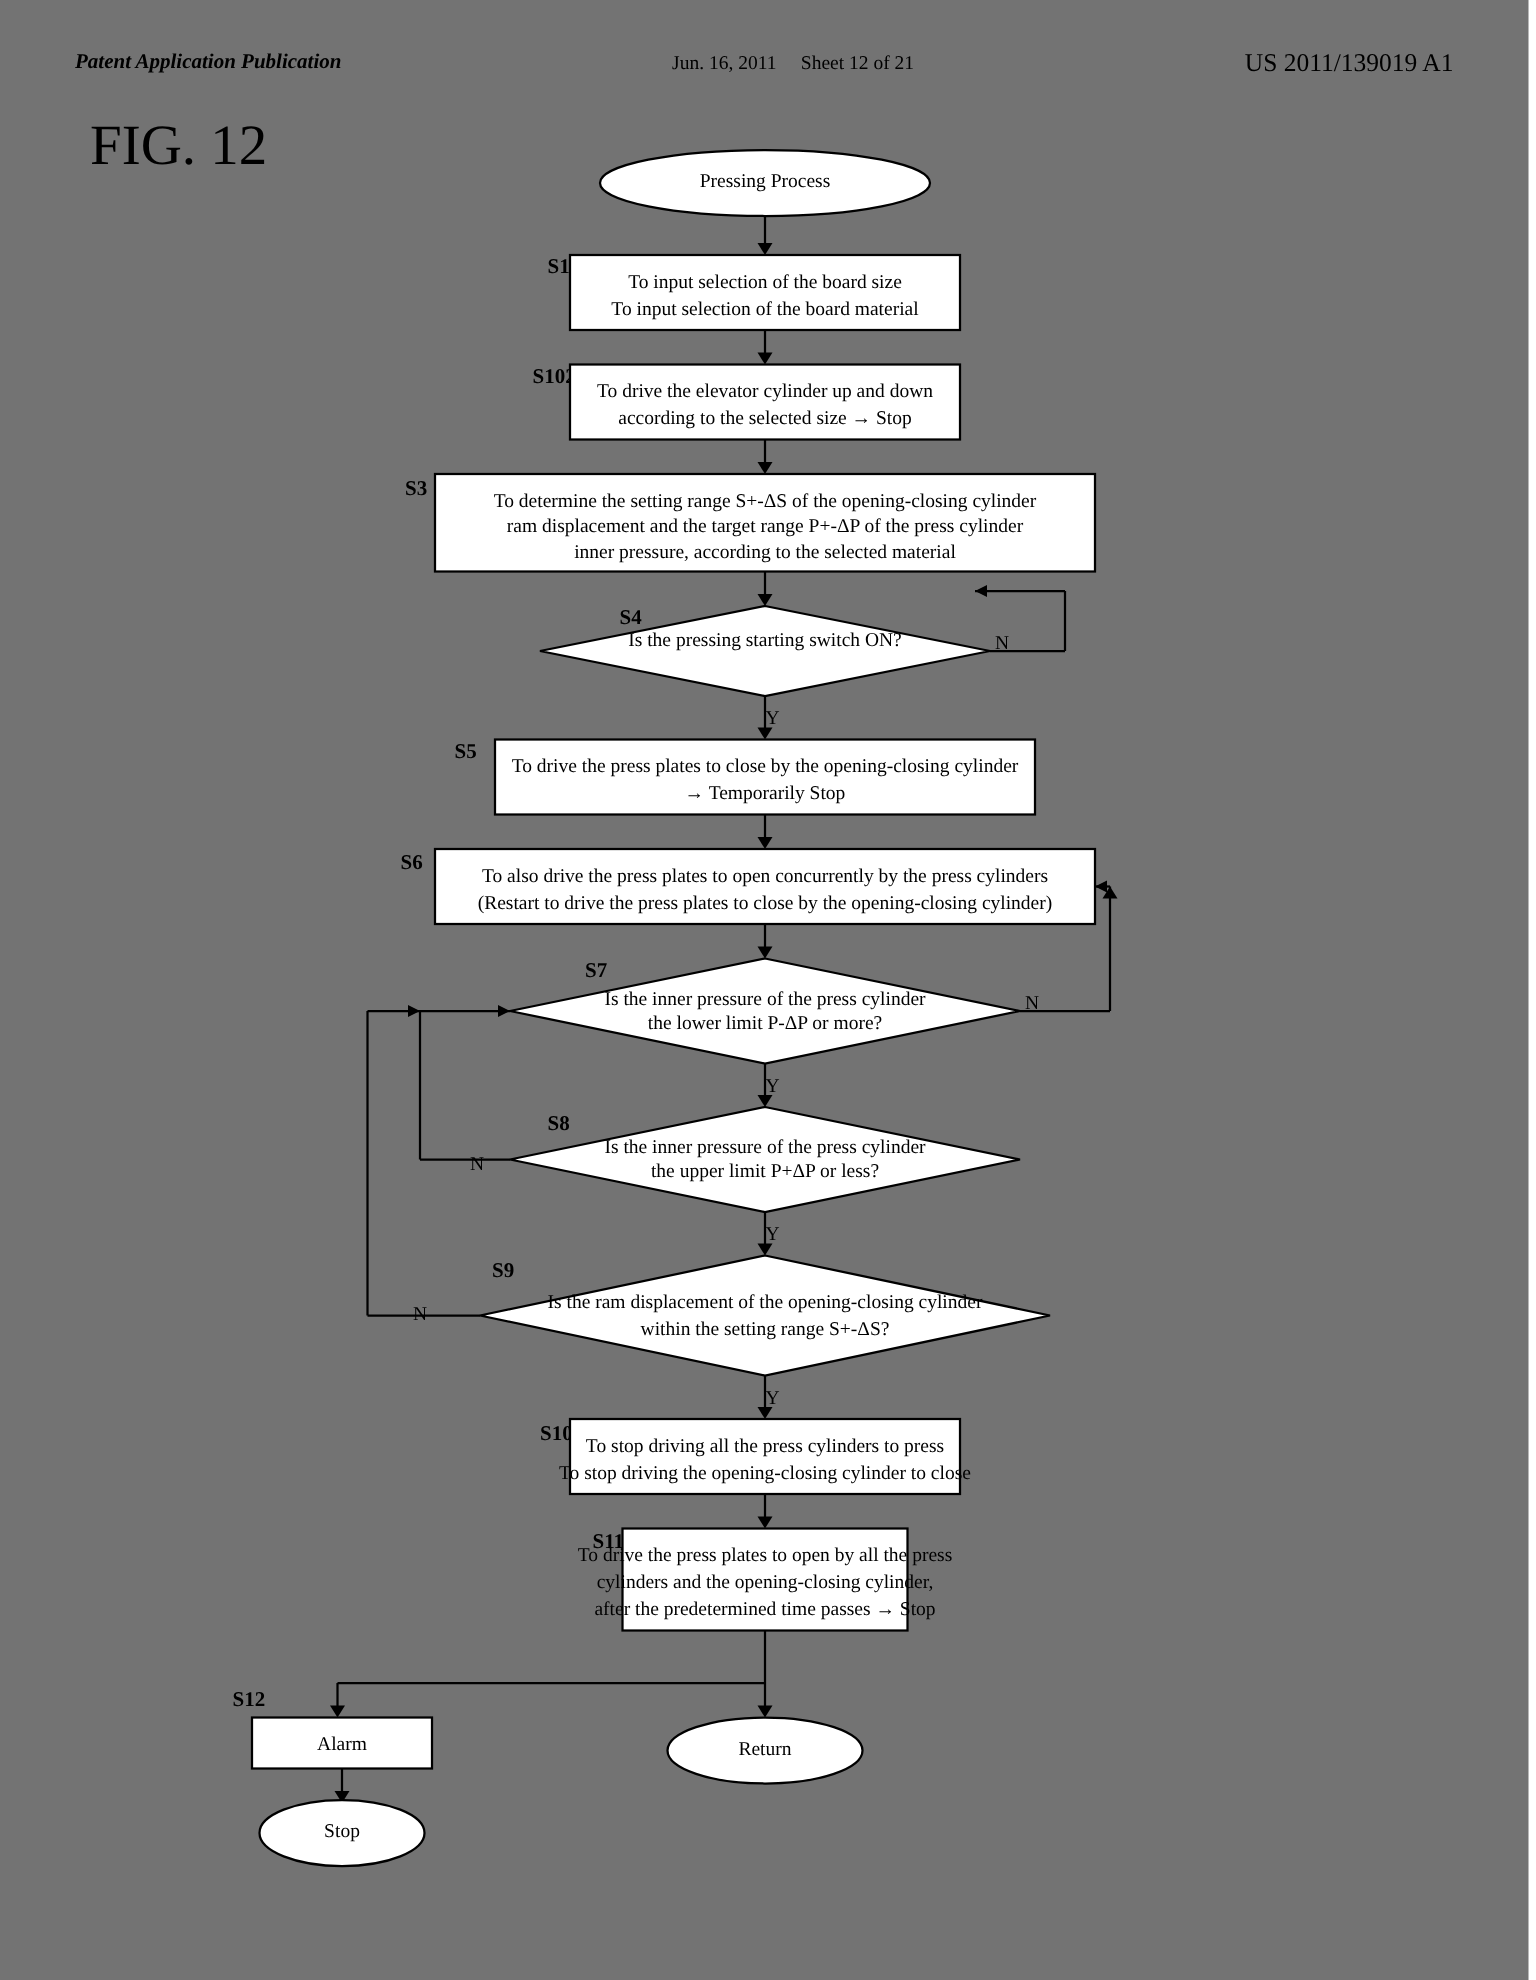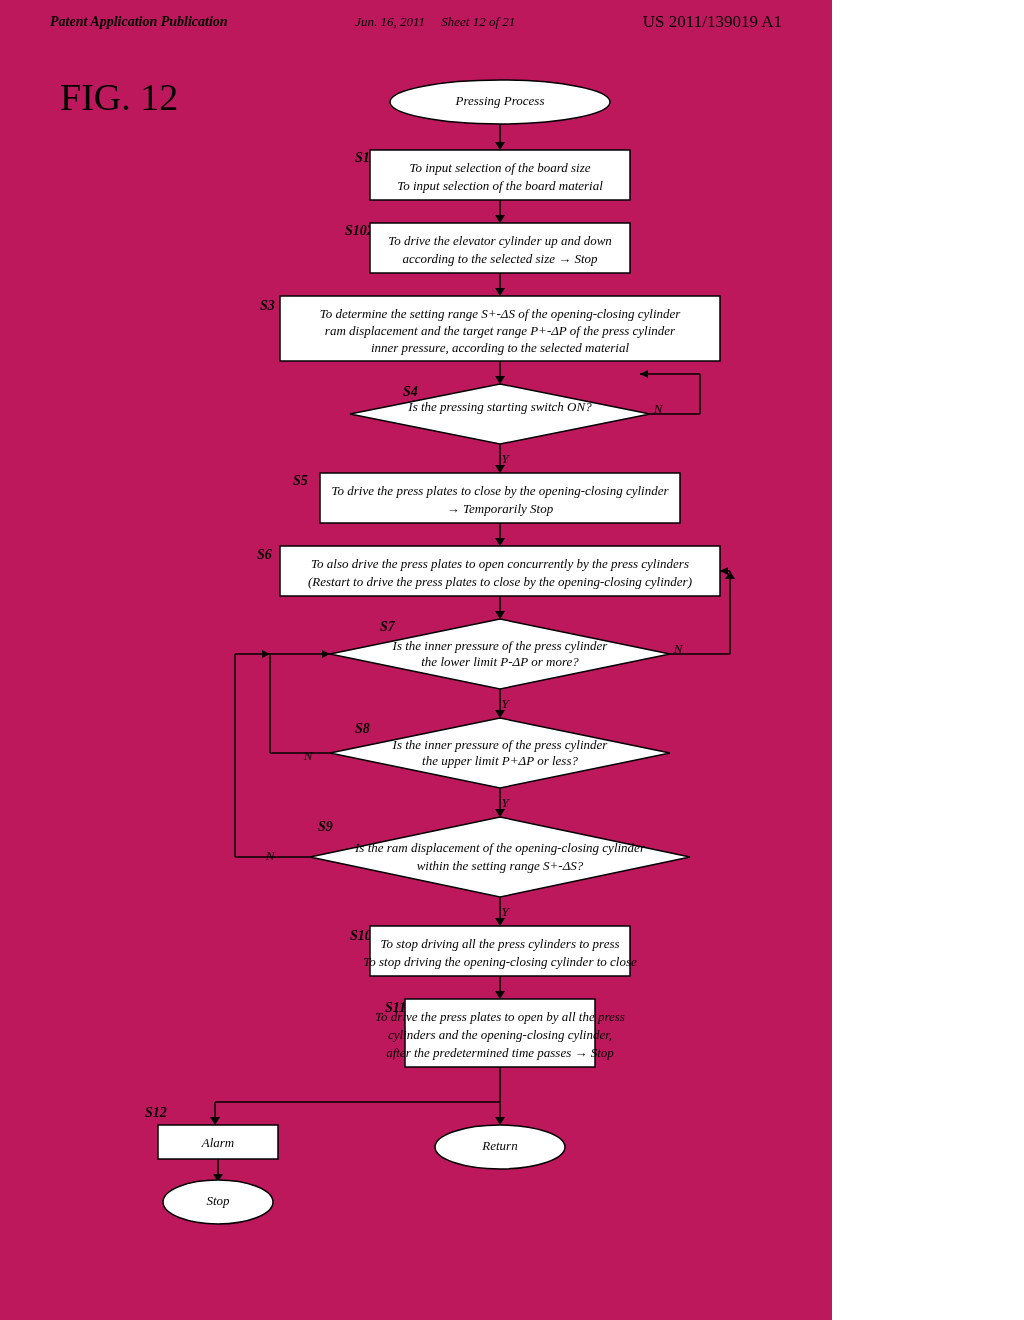--- a/index.html
+++ b/index.html
@@ -5,56 +5,54 @@
     * { box-sizing: border-box; margin: 0; padding: 0; }
     body {
       background: #fff;
       font-family: 'Times New Roman', Times, serif;
       width: 1024px;
       min-height: 1320px;
       position: relative;
       overflow-x: hidden;
     }
     .page {
-      width: 832px;
+      width: 1019px;
       min-height: 1320px;
-      padding: 12px 50px;
-      background: #be185d;
+      padding: 32px 50px;
+      background: #737373;
       position: relative;
     }
     .header {
       display: flex;
       justify-content: space-between;
       align-items: center;
       margin-bottom: 30px;
       font-size: 14px;
     }
     .header-left {
       font-weight: bold;
       font-style: italic;
     }
     .header-center {
       font-size: 13px;
-      font-style: italic;
     }
     .header-right {
       font-size: 17px;
     }
     .fig-title {
       font-size: 38px;
       font-weight: normal;
       position: absolute;
       left: 60px;
       top: 75px;
     }
     .flowchart {
       position: relative;
       margin-top: 10px;
       width: 100%;
-      font-style: italic;
     }
     
     .flowchart-svg {
       display: block;
       margin: 0 auto;
     }
     
     .flow-box {
       fill: white;
       stroke: black;

